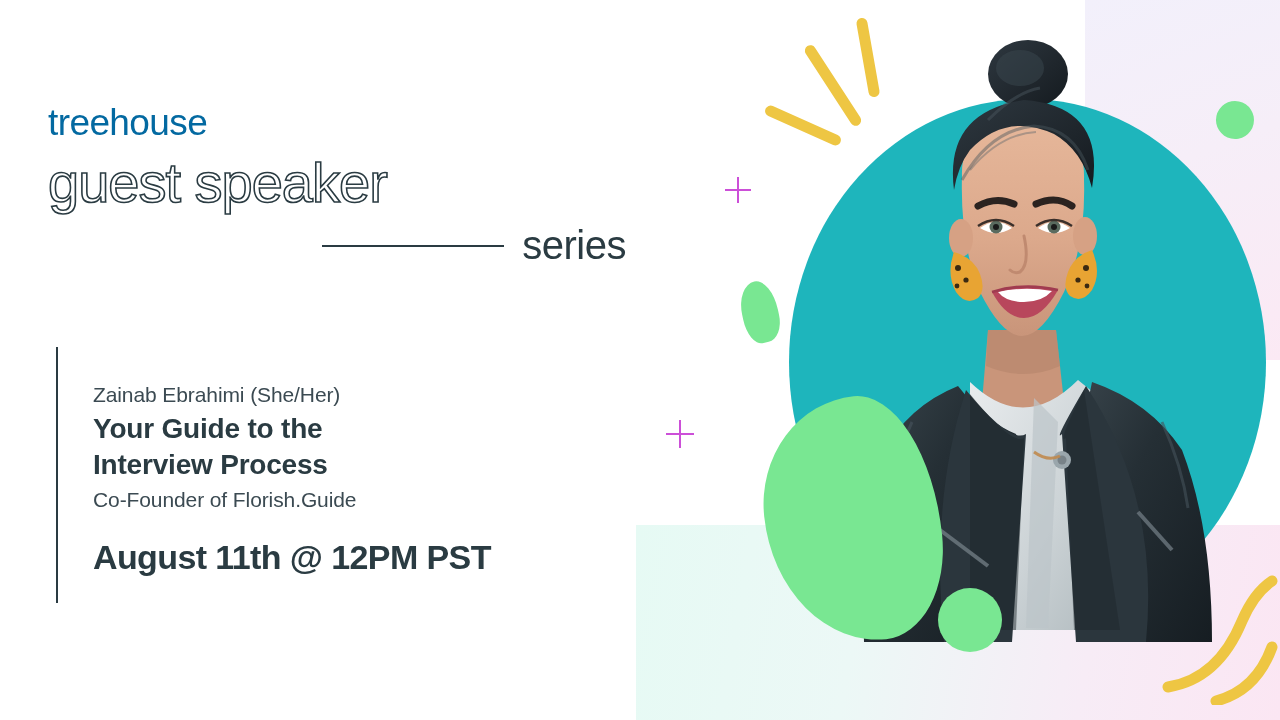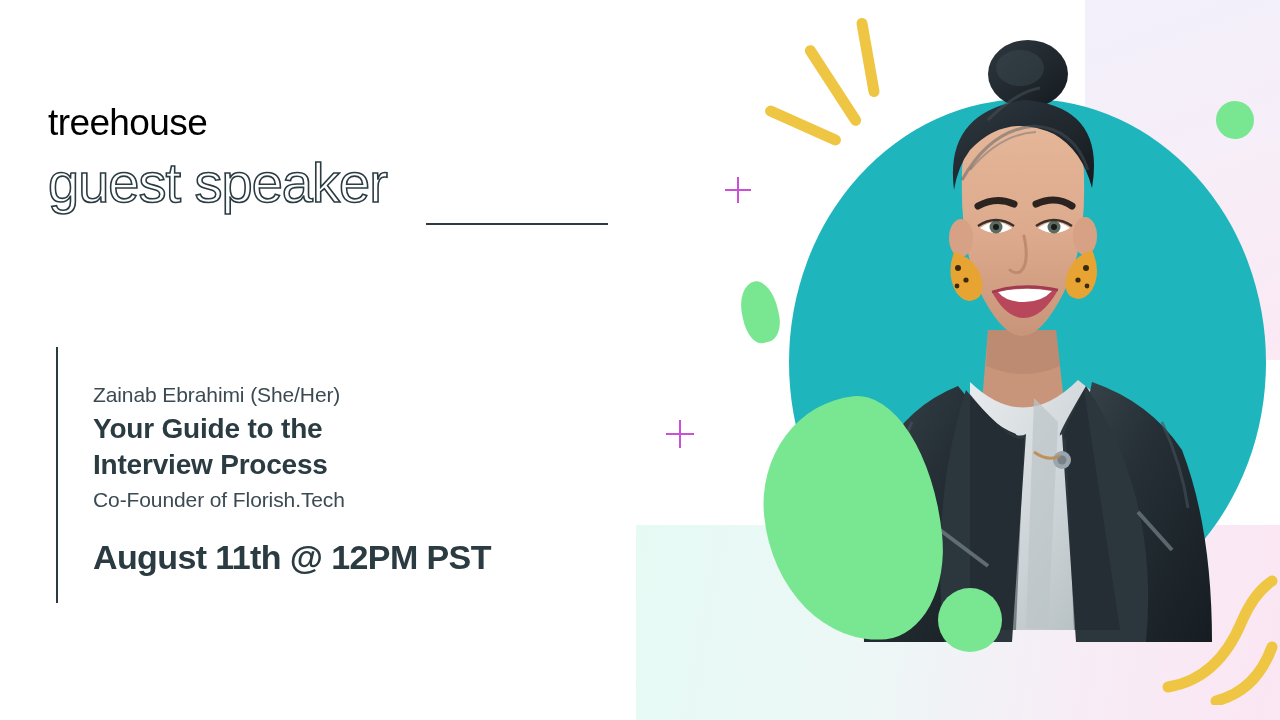--- a/index.html
+++ b/index.html
@@ -81,21 +81,21 @@
     content:""; position:absolute; background:#cc4fd8;
   }
   .plus::before { left:50%; top:0; width:2px; height:100%; margin-left:-1px; }
   .plus::after { top:50%; left:0; height:2px; width:100%; margin-top:-1px; }
   #plus-1 { left:725px; top:177px; width:26px; height:26px; }
   #plus-2 { left:666px; top:420px; width:28px; height:28px; }
 
   
   #brand-block { position:absolute; left:48px; top:104px; width:600px; }
   #brand-wordmark {
-    font-size:37px; font-weight:400; color:#000000;
+    font-size:37px; font-weight:400; color:#0369a1;
     letter-spacing:-0.6px; line-height:1;
   }
   #headline-outline {
     margin-top:14px;
     font-size:56px; font-weight:400; line-height:1;
     letter-spacing:-1px;
     color:transparent;
     -webkit-text-stroke:1.6px #2a3b42;
     text-shadow:none;
   }
@@ -254,29 +254,30 @@
   </svg>
 
   <div class="plus" id="plus-1"></div>
   <div class="plus" id="plus-2"></div>
 
   <div id="brand-block">
     <div id="brand-wordmark">treehouse</div>
     <div id="headline-outline">guest speaker</div>
     <div id="series-row">
       <div id="series-rule"></div>
+      <div id="series-label">series</div>
     </div>
   </div>
 
   <div id="detail-block">
     <div id="detail-rule"></div>
     <div id="detail-text">
       <div id="speaker-name">Zainab Ebrahimi (She/Her)</div>
       <div id="talk-title">
         <span>Your Guide to the</span><br>
         <span>Interview Process</span>
       </div>
-      <div id="speaker-role">Co-Founder of Florish.Tech</div>
+      <div id="speaker-role">Co-Founder of Florish.Guide</div>
       <div id="event-datetime">August 11th @ 12PM PST</div>
     </div>
   </div>
 
 </div>
 
 </body></html>

